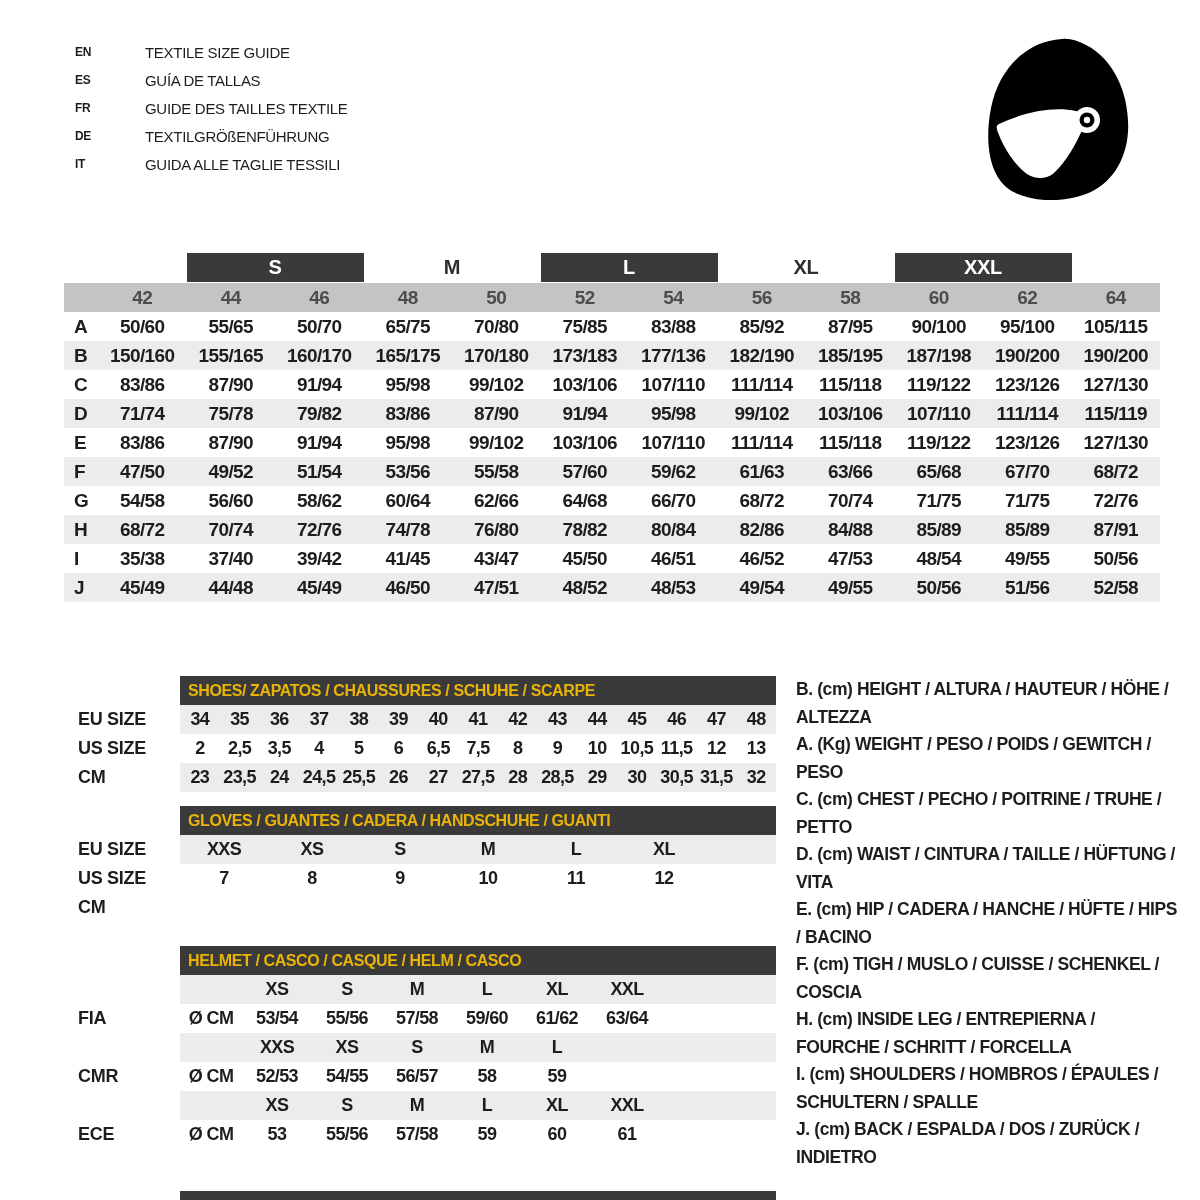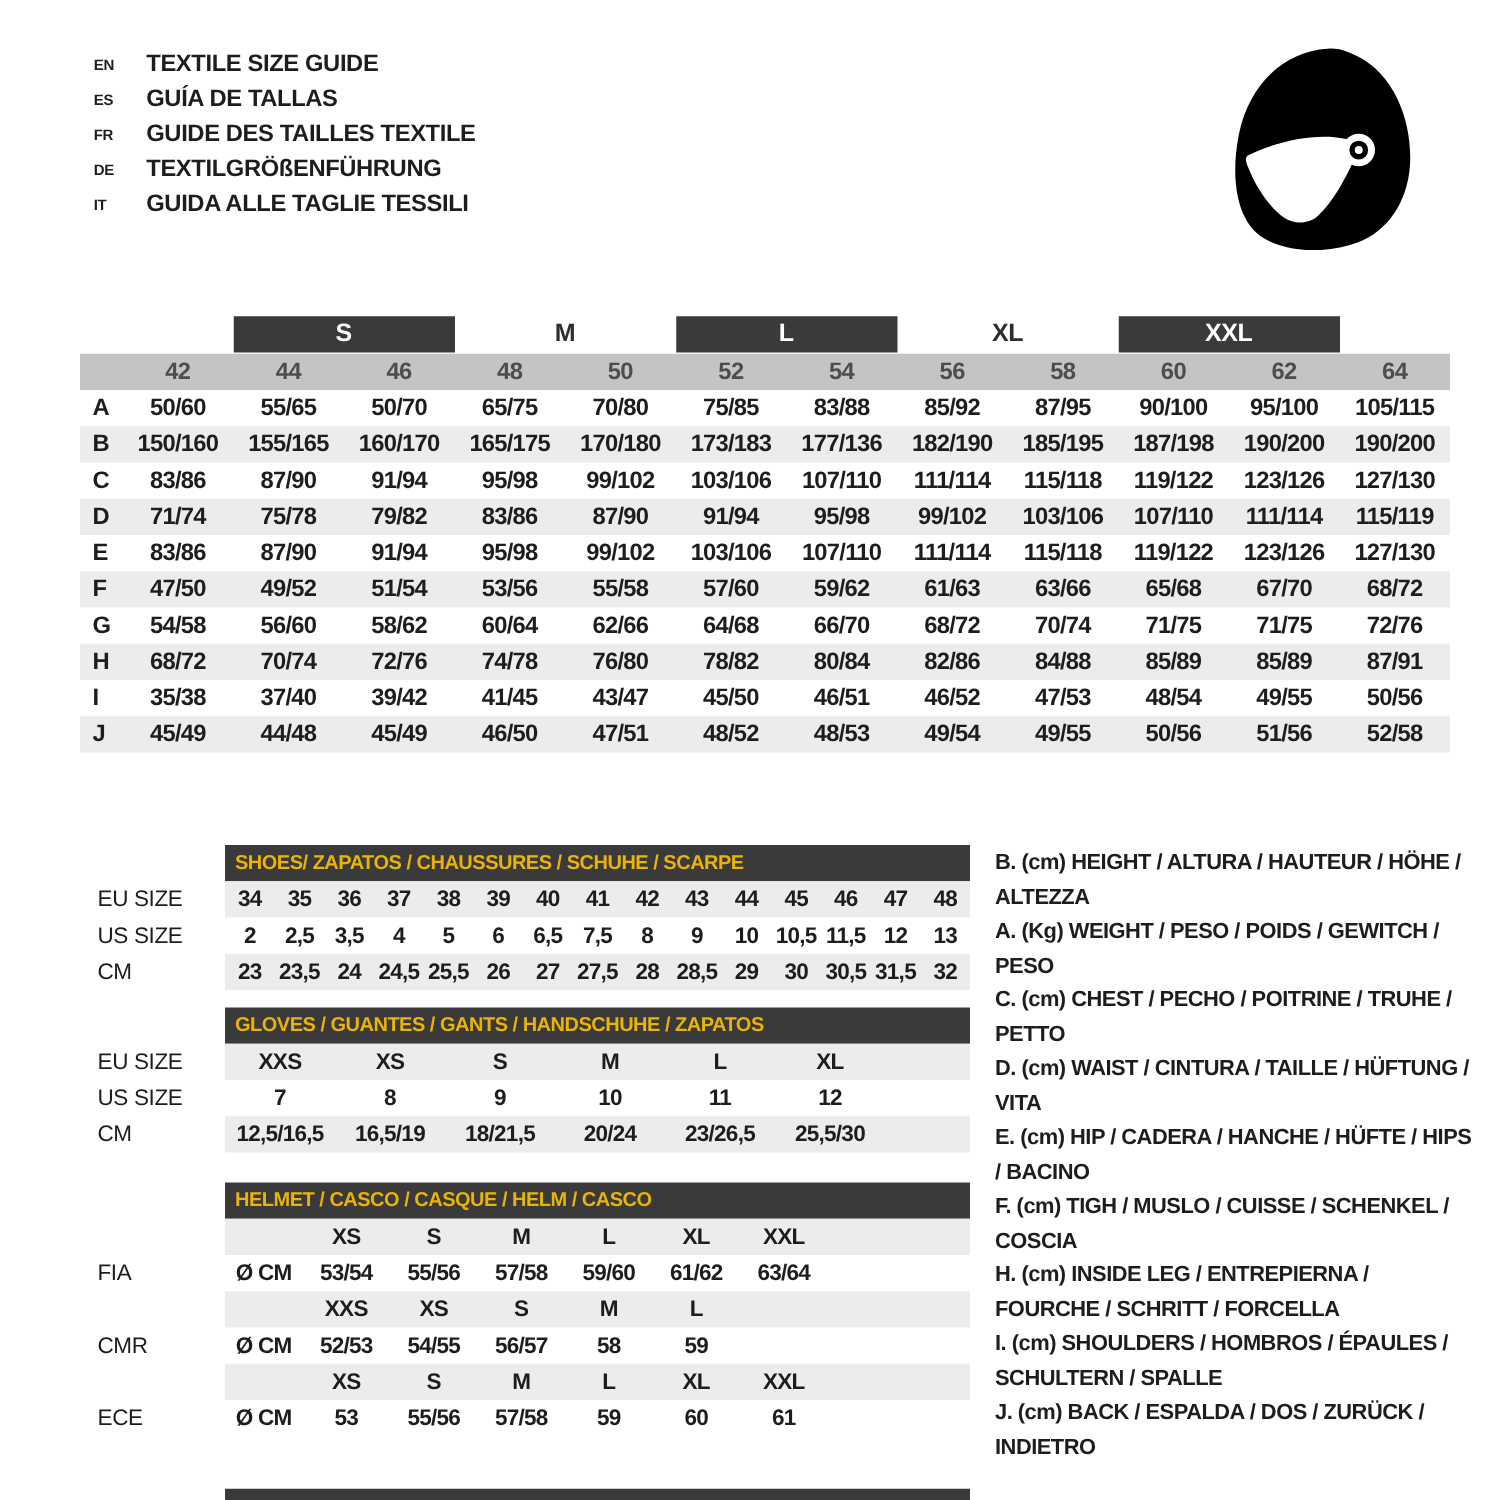--- a/index.html
+++ b/index.html
@@ -3,21 +3,21 @@
 <meta charset="utf-8">
 <style>
   html,body{margin:0;padding:0;background:#fff;}
   .page{position:relative;width:1200px;height:1200px;background:#fff;overflow:hidden;
         font-family:"Liberation Sans","DejaVu Sans",sans-serif;color:#1d1d1d;
         -webkit-font-smoothing:antialiased;}
   
   .langs{position:absolute;left:75px;top:38px;}
   .lang-row{display:flex;height:28px;align-items:center;}
   .lang-code{width:42px;font-size:12px;font-weight:bold;letter-spacing:-0.3px;}
-  .lang-label{font-size:19px;font-weight:bold;letter-spacing:-0.3px;}
+  .lang-label{font-size:15px;font-weight:normal;letter-spacing:-0.3px;margin-left:28px;}
   
   .helmet-icon{position:absolute;left:982px;top:36px;}
   
   .main-table{position:absolute;left:64px;top:253px;width:1096px;}
   .mgrid{display:grid;grid-template-columns:34px repeat(12,1fr);height:29px;}
   .mgrid.groups{margin-bottom:1px;}
   .group{display:flex;align-items:center;justify-content:center;
          font-size:20px;font-weight:bold;letter-spacing:-0.3px;color:#2e2e2e;}
   .group.boxed{background:#3a3a3a;color:#ffffff;}
   .mgrid.band{background:#c4c4c4;}
@@ -31,21 +31,21 @@
              font-size:19px;letter-spacing:-0.6px;white-space:nowrap;}
   
   .section{position:absolute;left:64px;width:712px;}
   .sec-shoes{top:676px;}
   .sec-gloves{top:806px;}
   .sec-helmet{top:946px;}
   .bar{margin-left:116px;height:29px;background:#3a3a3a;color:#eab308;display:flex;
        align-items:center;padding-left:8px;font-size:16px;font-weight:bold;letter-spacing:-0.4px;}
   .srow{display:flex;height:29px;}
   .rlabel{width:116px;display:flex;align-items:center;padding-left:14px;box-sizing:border-box;
-          font-size:18px;font-weight:normal;letter-spacing:-0.3px;}
+          font-size:18px;font-weight:bold;letter-spacing:-0.3px;}
   .cells{flex:1;display:grid;height:100%;}
   .cells.g{background:#ececec;}
   .cells .val,.cells .unit{display:flex;align-items:center;justify-content:center;
         font-size:18px;font-weight:bold;letter-spacing:-0.6px;white-space:nowrap;}
   .shoes-grid{grid-template-columns:repeat(15,1fr);}
   .gloves-grid{grid-template-columns:repeat(6,88px) 1fr;}
   .hgrid{grid-template-columns:62px repeat(6,70px) 1fr;}
   
   .legend{position:absolute;left:796px;top:676px;width:382px;}
   .litem{font-size:17.5px;font-weight:bold;line-height:27.5px;letter-spacing:-0.4px;}
@@ -321,21 +321,21 @@
           <span class="val">29</span>
           <span class="val">30</span>
           <span class="val">30,5</span>
           <span class="val">31,5</span>
           <span class="val">32</span>
         </div>
     </div>
   </div>
 
   <div class="section sec-gloves">
-    <div class="bar">GLOVES / GUANTES / GANTS / HANDSCHUHE / ZAPATOS</div>
+    <div class="bar">GLOVES / GUANTES / CADERA / HANDSCHUHE / GUANTI</div>
     <div class="srow">
       <span class="rlabel">EU SIZE</span>
       <div class="cells gloves-grid g" id="gloves-eu">
           <span class="val">XXS</span>
           <span class="val">XS</span>
           <span class="val">S</span>
           <span class="val">M</span>
           <span class="val">L</span>
           <span class="val">XL</span>
         </div>
@@ -346,28 +346,20 @@
           <span class="val">7</span>
           <span class="val">8</span>
           <span class="val">9</span>
           <span class="val">10</span>
           <span class="val">11</span>
           <span class="val">12</span>
         </div>
     </div>
     <div class="srow">
       <span class="rlabel">CM</span>
-      <div class="cells gloves-grid g" id="gloves-cm">
-          <span class="val">12,5/16,5</span>
-          <span class="val">16,5/19</span>
-          <span class="val">18/21,5</span>
-          <span class="val">20/24</span>
-          <span class="val">23/26,5</span>
-          <span class="val">25,5/30</span>
-        </div>
     </div>
   </div>
 
   <div class="section sec-helmet">
     <div class="bar">HELMET / CASCO / CASQUE / HELM / CASCO</div>
     <div id="helmet-rows">
         <div class="srow">
           <span class="rlabel"></span>
           <div class="cells hgrid g">
             <span class="unit"></span>

